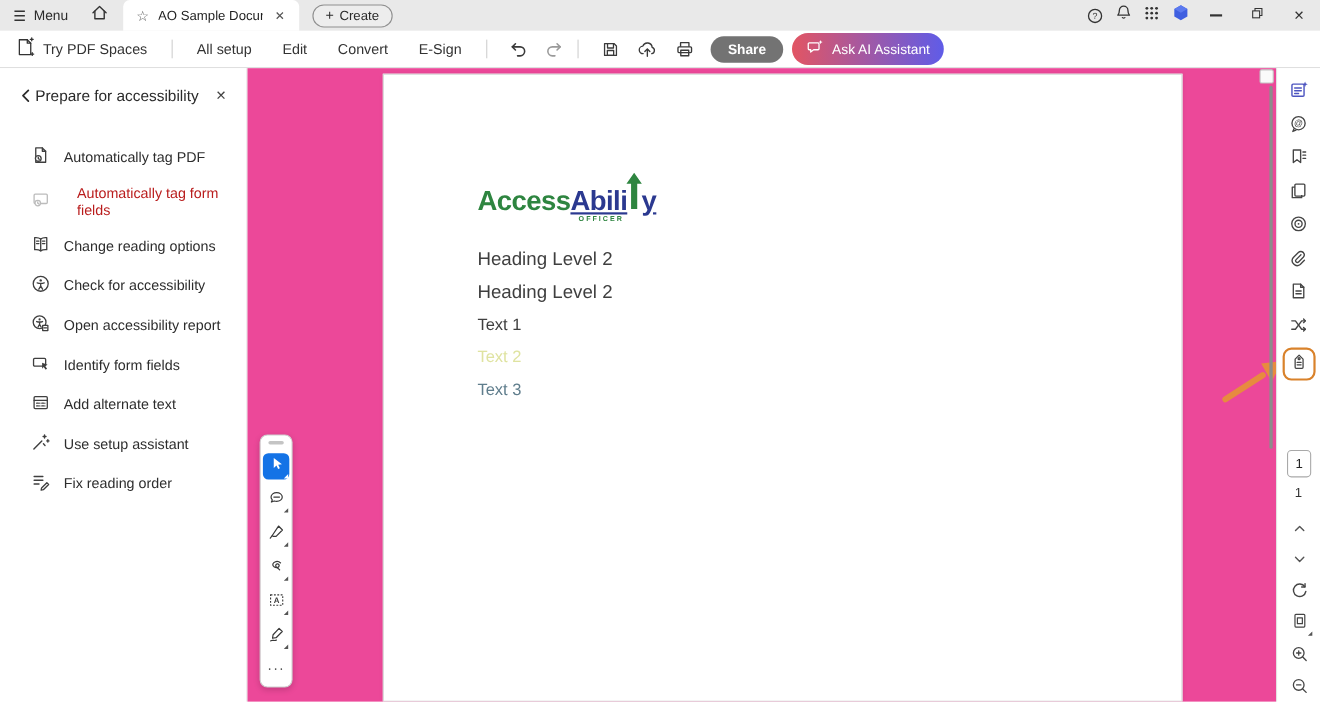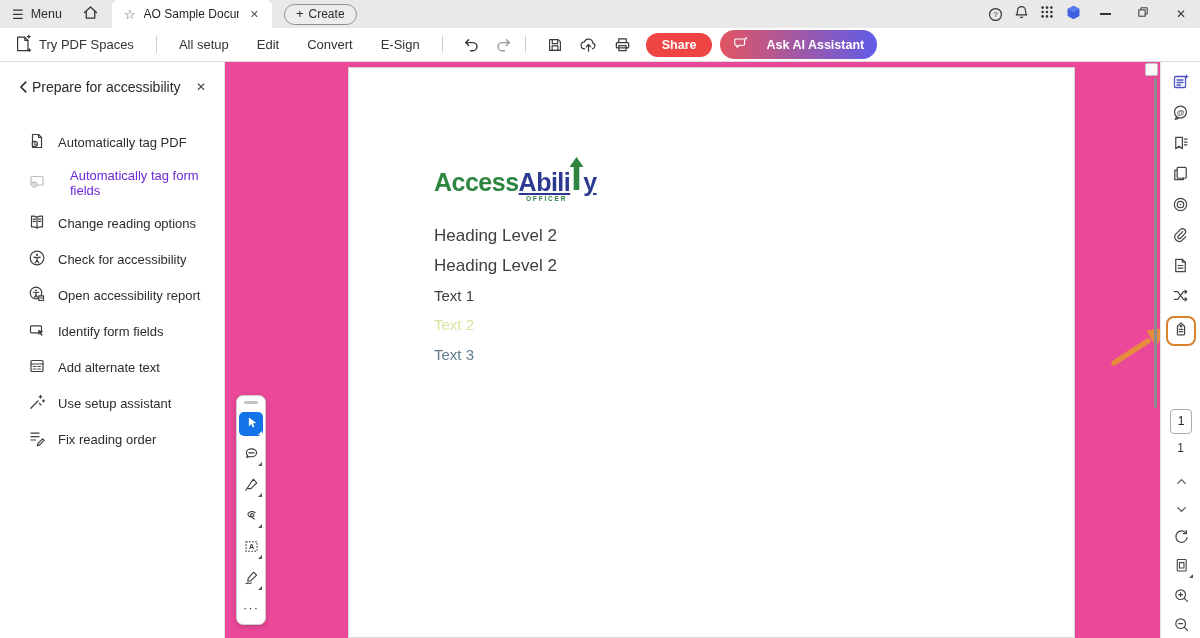--- a/index.html
+++ b/index.html
@@ -28,32 +28,32 @@
   .tool-label { font-size:13px; color:#333; cursor:pointer; }
   .try-spaces { display:flex; align-items:center; gap:7px; padding:0 14px; cursor:pointer; }
   .vdiv { width:1px; height:17px; background:#cfcfcf; margin:0 8px; }
   .nav-item { padding:0 14px; font-size:13px; color:#333; cursor:pointer; white-space:nowrap; }
   .undo-redo { display:flex; align-items:center; gap:10px; margin-left:8px; }
   .ur-btn { width:24px; height:24px; display:flex; align-items:center; justify-content:center; cursor:pointer; }
   .search-box { margin-left:auto; display:flex; align-items:center; gap:8px; cursor:text; }
   .search-text { font-size:13px; color:#5a5a5a; }
   .right-tools { display:flex; align-items:center; gap:4px; margin-left:6px; }
   .rt-btn { width:30px; height:26px; display:flex; align-items:center; justify-content:center; cursor:pointer; }
-  .share-btn { background:#ef4444; color:#fff; font-size:12.5px; font-weight:bold; border-radius:15px; padding:5px 16px; margin-left:8px; cursor:pointer; }
-  .ai-btn { display:flex; align-items:center; gap:17px; background:linear-gradient(90deg,#e25563,#5f5ce8); color:#fff; font-size:12.5px; font-weight:bold; border-radius:15px; padding:5px 13px; margin:0 10px 0 8px; cursor:pointer; }
+  .share-btn { background:#737373; color:#fff; font-size:12.5px; font-weight:bold; border-radius:15px; padding:5px 16px; margin-left:8px; cursor:pointer; }
+  .ai-btn { display:flex; align-items:center; gap:7px; background:linear-gradient(90deg,#e25563,#5f5ce8); color:#fff; font-size:12.5px; font-weight:normal; border-radius:15px; padding:5px 13px; margin:0 10px 0 8px; cursor:pointer; }
 
   
   .left-panel { position:absolute; left:0; top:62px; width:225px; height:576px; background:#fff; border-right:1px solid #e2e2e2; }
   .lp-header { display:flex; align-items:center; padding:16px 14px 6px 16px; }
   .lp-back { cursor:pointer; display:flex; align-items:center; }
   .lp-title { font-size:14px; font-weight:normal; color:#2a2a2a; flex:1; }
   .lp-close { font-size:12px; color:#444; cursor:pointer; padding:2px 4px; }
   .lp-items { margin-top:22px; }
   .lp-item { display:flex; align-items:center; gap:12px; padding:7.5px 16px 7.5px 28px; font-size:13px; color:#2d2d2d; cursor:pointer; }
-  .lp-item.disabled { color:#6d28d9; cursor:default;gap:24px; }
+  .lp-item.disabled { color:#b91c1c; cursor:default;gap:24px; }
   .lp-item svg { flex:0 0 auto; }
 
   
   .canvas { position:absolute; left:225px; top:62px; width:935px; height:576px; background:#ec4899; overflow:hidden; }
   .page { position:absolute; left:123px; top:5px; width:727px; height:571px; background:#fff; border:1px solid #d8d8d8; box-shadow:0 0 4px rgba(0,0,0,0.08); }
   .logo { position:absolute; left:85px; top:86px; width:180px; }
   .logo-main { font-size:25px; font-weight:bold; letter-spacing:-0.5px; display:flex; align-items:baseline; }
   .logo-green { color:#2e8540; }
   .logo-navy { color:#2b3990;text-decoration:underline; }
   .logo-arrow { margin:0 -1px; transform:translateY(3px); }

